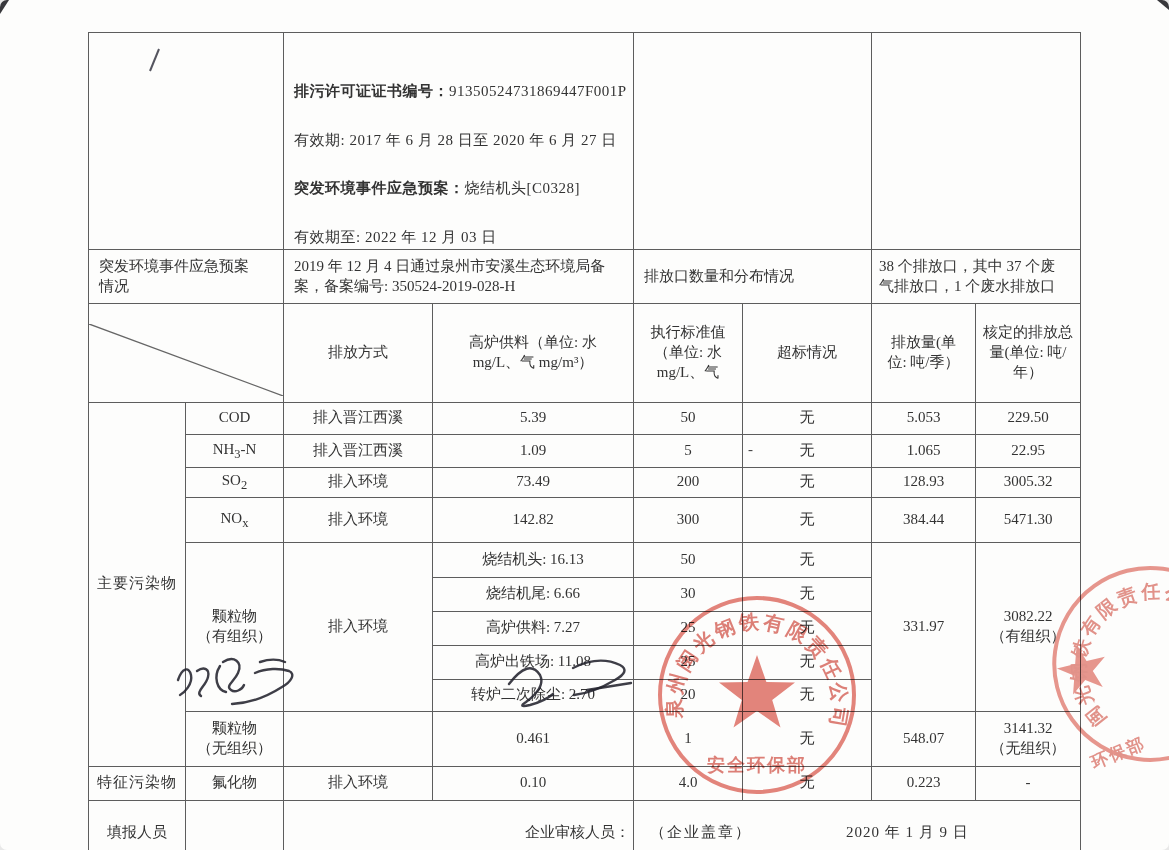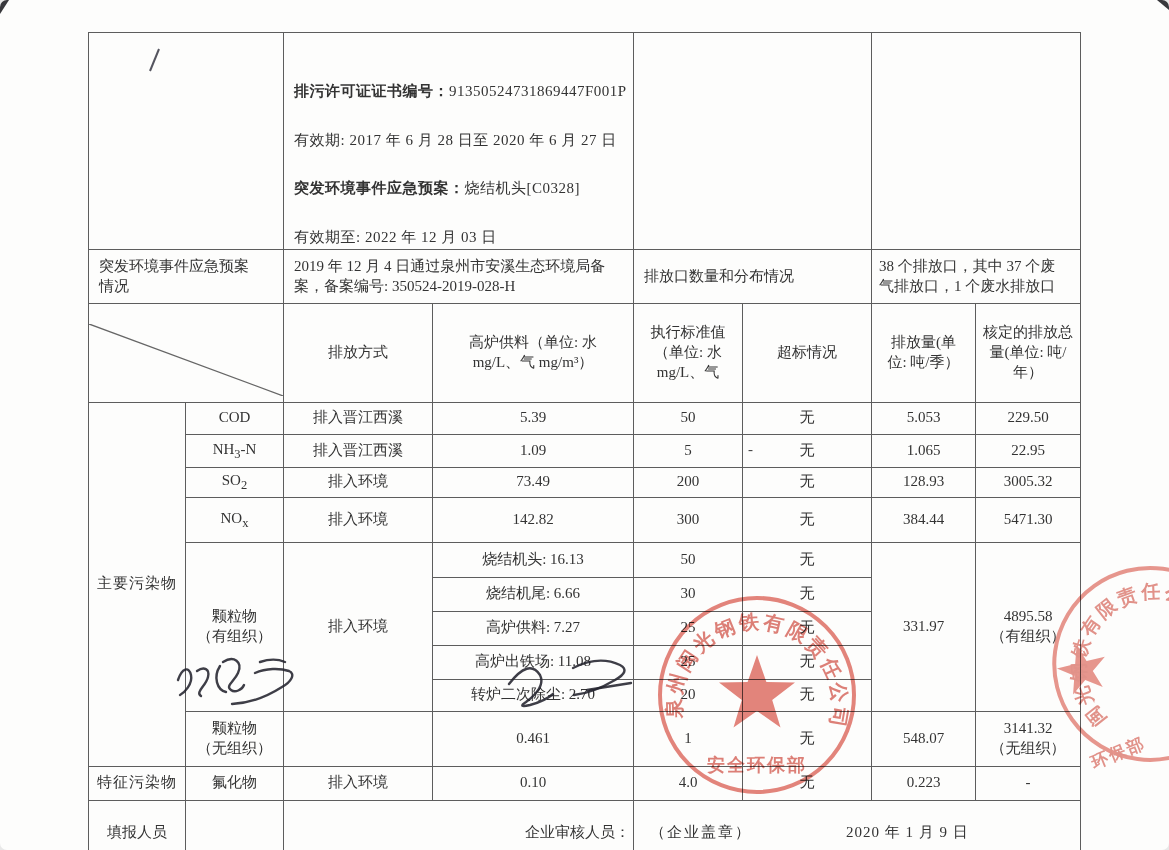--- a/index.html
+++ b/index.html
@@ -161,21 +161,21 @@
     </tr>
 
     <tr style="height:35px">
       <td rowspan="5">颗粒物
 （有组织）</td>
       <td rowspan="5">排入环境</td>
       <td>烧结机头: 16.13</td>
       <td>50</td>
       <td>无</td>
       <td rowspan="5">331.97</td>
-      <td rowspan="5">4895.58
+      <td rowspan="5">3082.22
 （有组织）</td>
     </tr>
     <tr style="height:34px">
       <td>烧结机尾: 6.66</td>
       <td>30</td>
       <td>无</td>
     </tr>
     <tr style="height:34px">
       <td>高炉供料: 7.27</td>
       <td>25</td>

